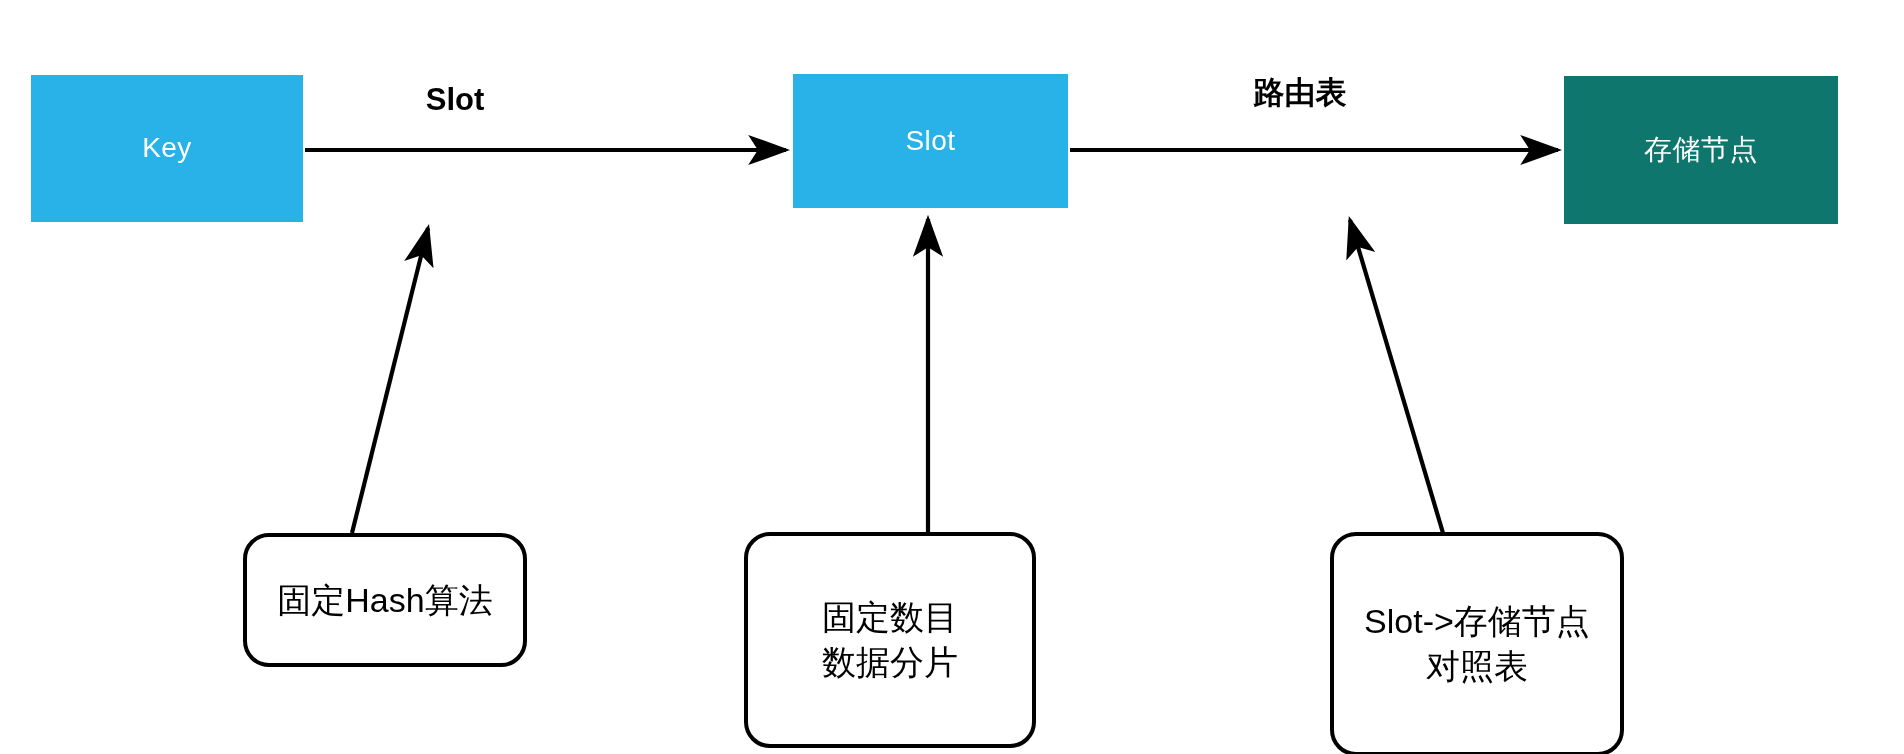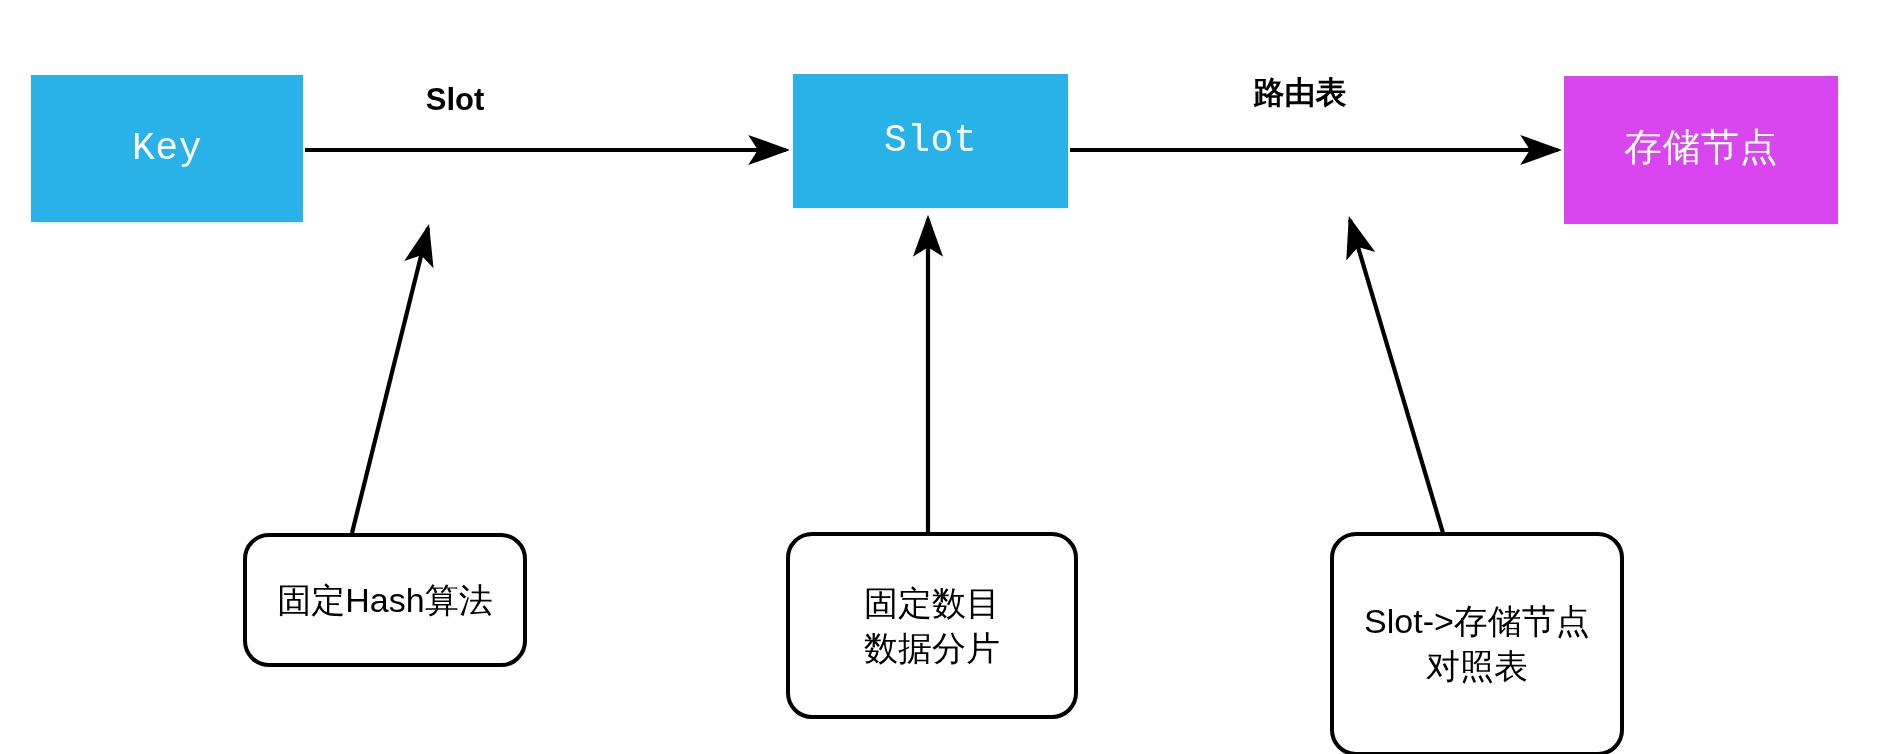--- a/index.html
+++ b/index.html
@@ -31,26 +31,25 @@
     display: flex;
     align-items: center;
     justify-content: center;
     box-sizing: border-box;
   }
   .node-primary {
     background: #29b2e8;
     color: #ffffff;
   }
   .node-primary .node-label {
-    font-size: 38px;
+    font-size: 28px;
     font-weight: 400;
     line-height: 1.15;
     letter-spacing: 0.5px;
     white-space: nowrap;
-    font-family: Liberation Mono, monospace;
   }
   .node-note {
     background: #ffffff;
     border: 4px solid #000000;
     border-radius: 26px;
     color: #000000;
   }
   .node-note .node-label {
     font-size: 34px;
     font-weight: 400;
@@ -88,27 +87,27 @@
       </g>
   </svg>
 
   <div id="nodes-layer">
       <div class="node-box node-primary" style="left: 31px; top: 75px; width: 272px; height: 147px; background: rgb(41, 178, 232);">
         <span class="node-label">Key</span>
       </div>
       <div class="node-box node-primary" style="left: 793px; top: 74px; width: 275px; height: 134px; background: rgb(41, 178, 232);">
         <span class="node-label">Slot</span>
       </div>
-      <div class="node-box node-primary" style="left: 1564px; top: 76px; width: 274px; height: 148px; background: #d946ef;">
+      <div class="node-box node-primary" style="left: 1564px; top: 76px; width: 274px; height: 148px; background: #0f766e;">
         <span class="node-label">存储节点</span>
       </div>
       <div class="node-box node-note" style="left: 243px; top: 533px; width: 284px; height: 134px;">
         <span class="node-label">固定Hash算法</span>
       </div>
-      <div class="node-box node-note" style="left: 786px; top: 532px; width: 292px; height: 187px; align-items: center;">
+      <div class="node-box node-note" style="left: 744px; top: 532px; width: 292px; height: 216px; align-items: center;">
         <span class="node-label">固定数目
 数据分片</span>
       </div>
       <div class="node-box node-note" style="left: 1330px; top: 532px; width: 294px; height: 224px;">
         <span class="node-label">Slot-&gt;存储节点
 对照表</span>
       </div>
     </div>
   <div id="edge-labels-layer">
       <div class="edge-label" style="left: 455px; top: 118px;">Slot</div>

